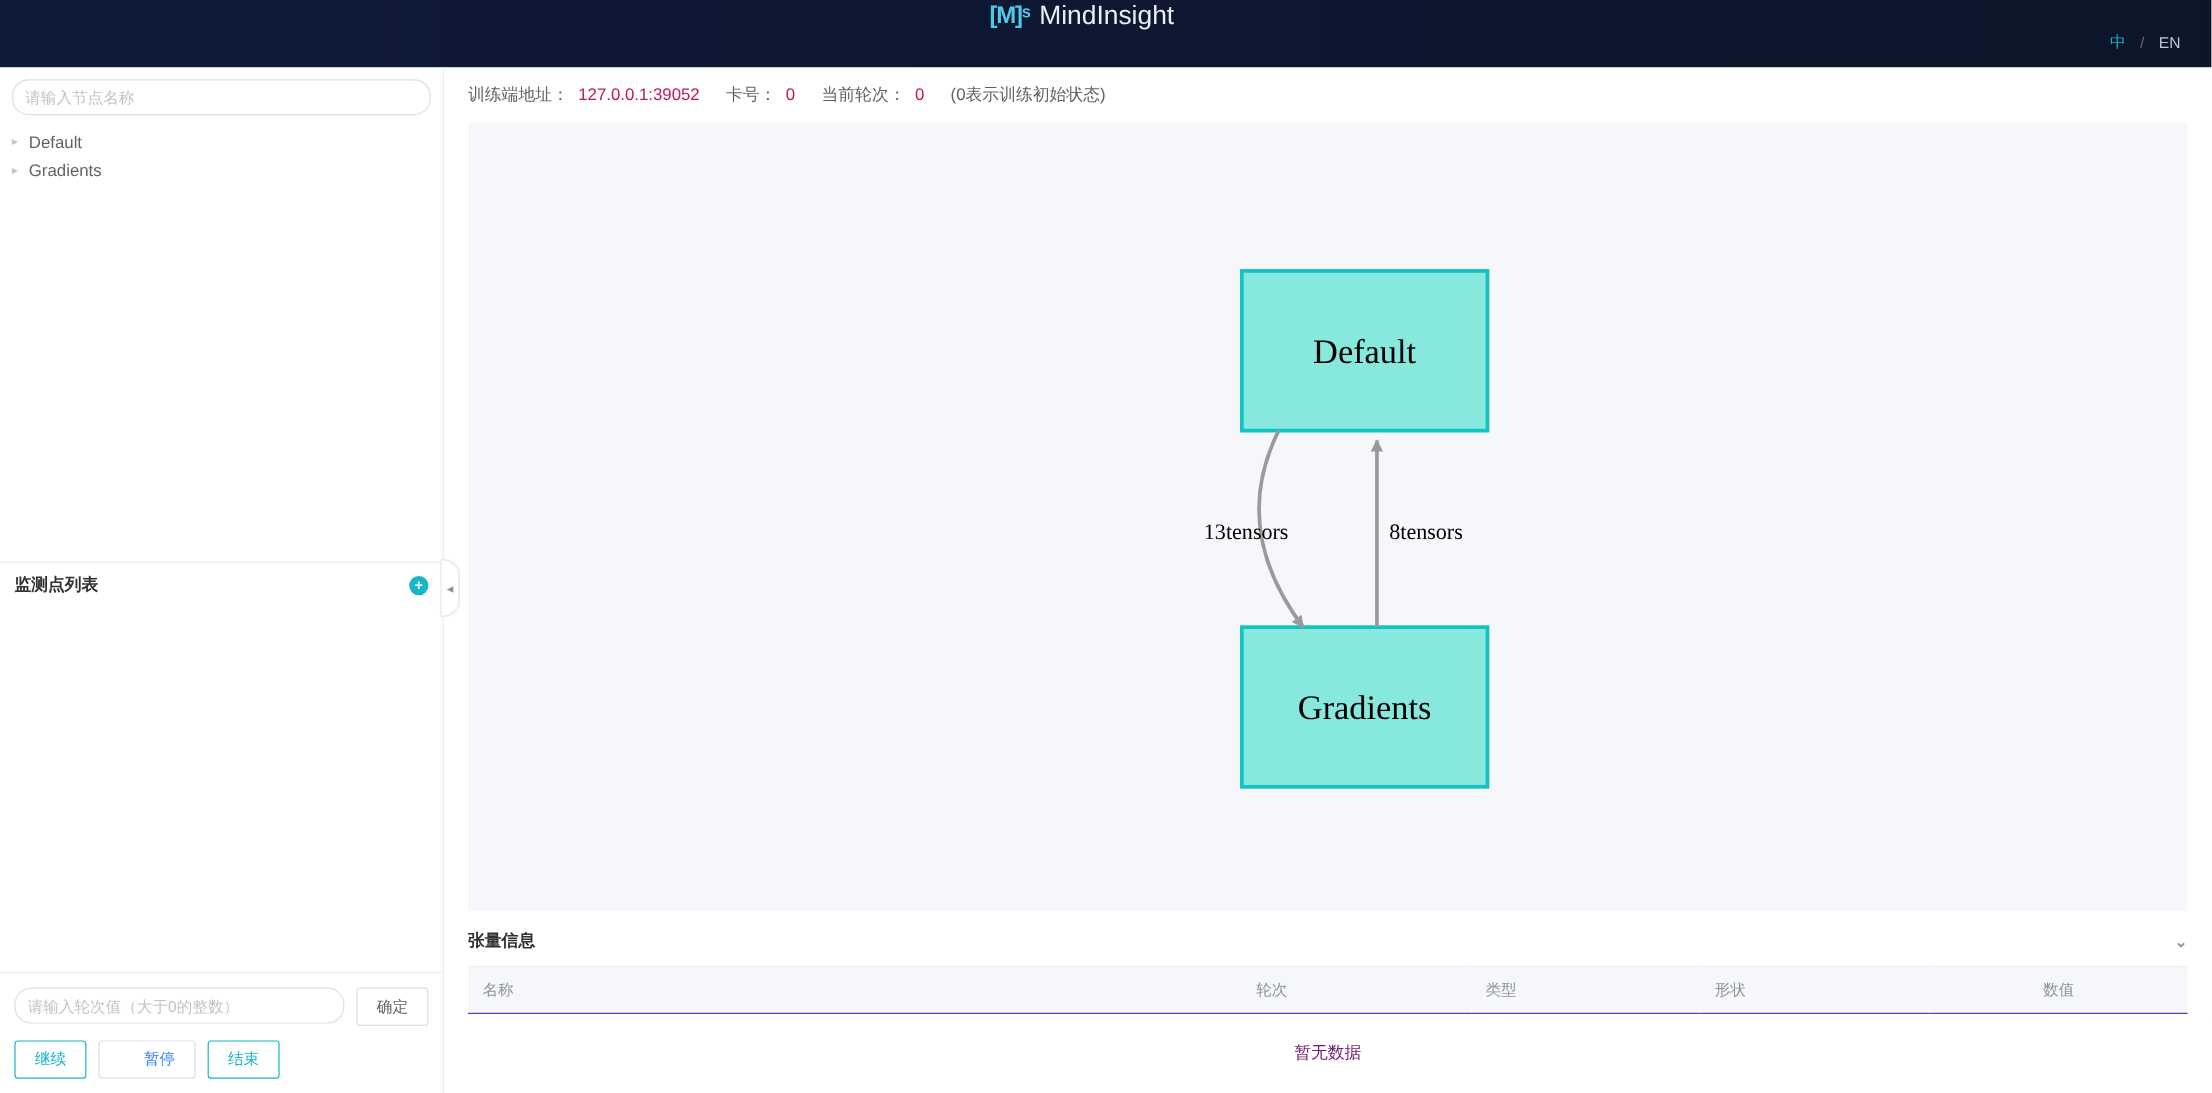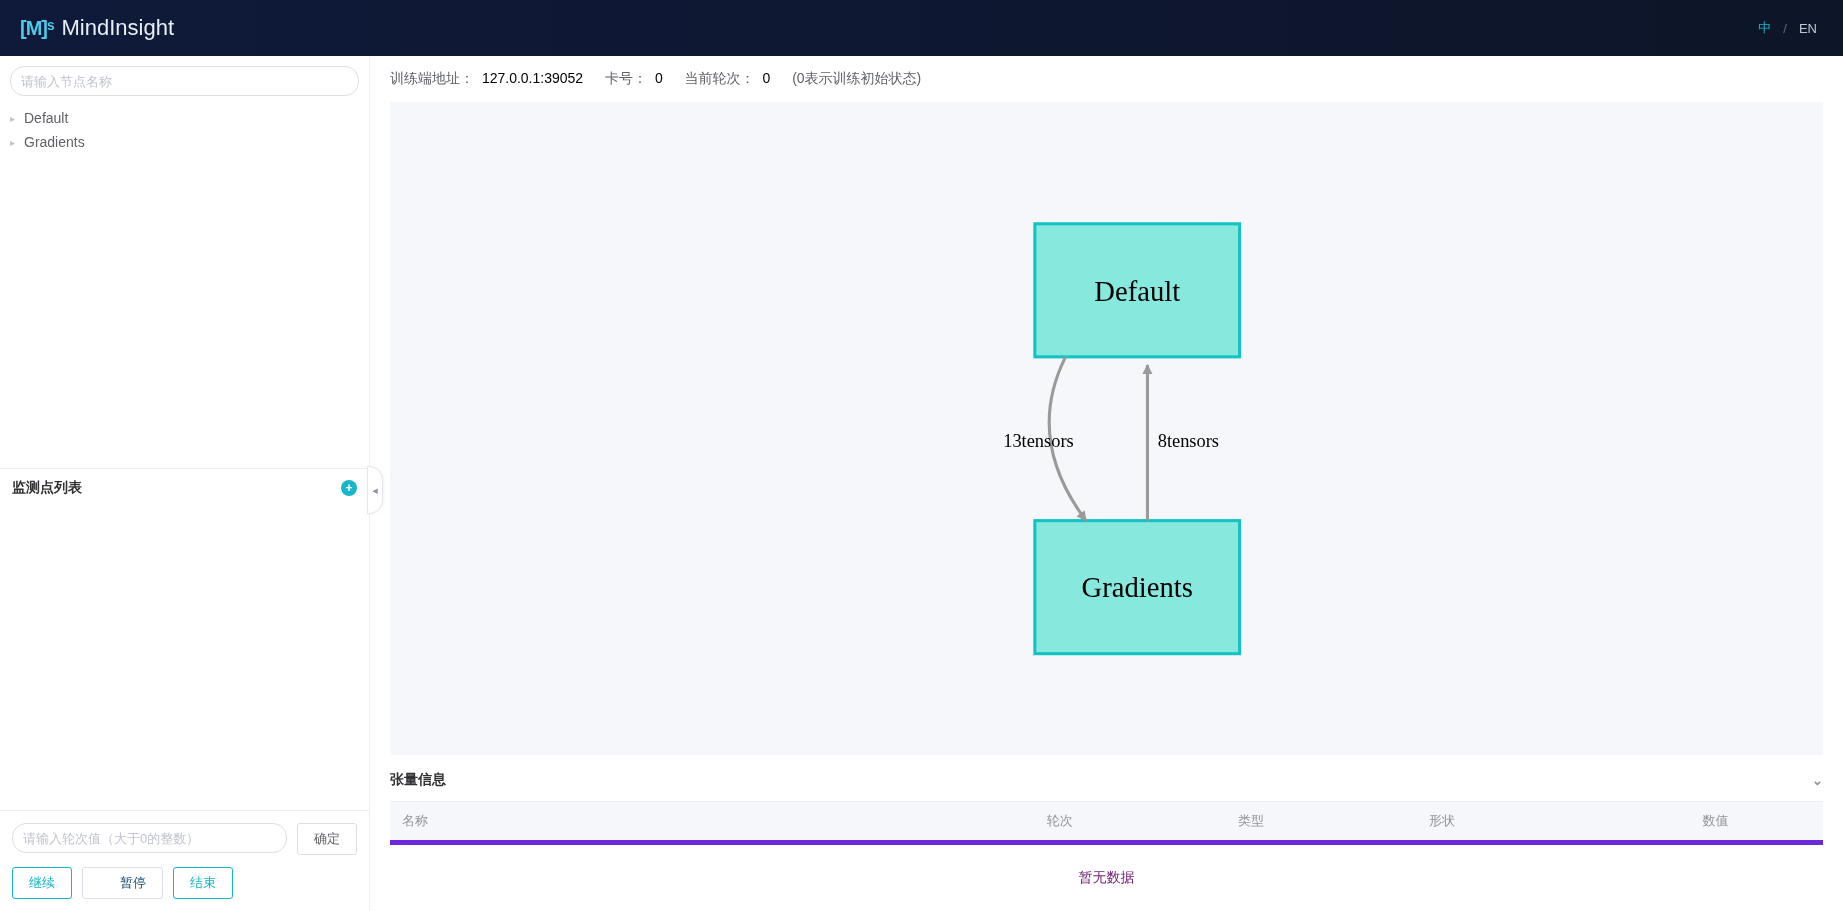--- a/index.html
+++ b/index.html
@@ -1,19 +1,19 @@
 <!DOCTYPE html>
 <html><head>
 <meta charset="utf-8">
 <style>
 * { box-sizing: border-box; margin: 0; padding: 0; }
 body { font-family: "Microsoft YaHei", "Helvetica Neue", Arial, sans-serif; font-size: 14px; color: #303133; background: #fff; }
 
 
-.header { height: 56px; background: linear-gradient(to right, #0f1a3a, #0d1528); display: flex; align-items: center; padding: 0 20px; color: #fff; }
+.header { height: 56px; background: linear-gradient(to right, #0f1a3a, #0d1528); display: flex; align-items: center; padding: 0 20px; color: #fff; flex-direction: column; }
 .logo-wrap { display: flex; align-items: center; margin-right: 40px; }
 .logo-badge { font-weight: bold; font-size: 20px; color: #4fc9e8; margin-right: 8px; letter-spacing: -1px; }
 .logo-text { font-size: 22px; font-weight: 300; color: #e8eef6; }
 .nav { display: flex; height: 100%; }
 .nav-item { padding: 0 20px; display: flex; align-items: center; color: #bfc7d6; cursor: pointer; border-bottom: 3px solid transparent; height: 100%; font-size: 15px; }
 .nav-item.active { color: #17b6c9; border-bottom-color: #17b6c9; }
 .lang { margin-left: auto; display: flex; align-items: center; color: #bfc7d6; font-size: 13px; }
 .lang span { padding: 0 6px; cursor: pointer; }
 .lang .active { color: #17b6c9; }
 .lang .sep { color: #606a82; }
@@ -44,38 +44,38 @@
 .side-mid { border-top: 1px solid #ebeef5; display: flex; align-items: center; padding: 10px 12px; font-weight: 600; }
 .add-circle { width: 16px; height: 16px; border-radius: 50%; background: #17b6c9; color: #fff; display: flex; align-items: center; justify-content: center; font-size: 12px; font-weight: bold; cursor: pointer; margin-left: auto; }
 .side-flex { flex: 1; }
 
 
 .side-footer { border-top: 1px solid #ebeef5; padding: 12px; }
 .footer-row1 { display: flex; gap: 10px; margin-bottom: 12px; }
 .footer-row1 .input { flex: 1; }
 .btn { height: 32px; padding: 0 16px; border: 1px solid #dcdfe6; border-radius: 3px; background: #fff; cursor: pointer; font-size: 13px; color: #606266; display: inline-flex; align-items: center; }
 .btn.primary-outline { border-color: #17b6c9; color: #17b6c9; }
-.btn.disabled { color: #0c4a6e; cursor: not-allowed; padding-left: 37px; }
+.btn.disabled { color: #3b82f6; cursor: not-allowed; padding-left: 37px; }
 .footer-row2 { display: flex; gap: 10px; }
 
 
 .status-bar { padding: 14px 20px; font-size: 14px; color: #606266; }
 .status-bar .lbl { margin-right: 4px; }
-.status-bar .val { color: #000000; margin-right: 18px; }
+.status-bar .val { color: #be185d; margin-right: 18px; }
 .status-bar .hint { color: #606266; }
 
 
 .canvas { flex: 1; background: #f5f7fa; margin: 0 20px; position: relative; min-height: 360px; }
 
 
 .tensor-section { padding: 16px 20px 0; }
 .tensor-head { display: flex; align-items: center; font-weight: 600; padding-bottom: 12px; }
 .chev-down { margin-left: auto; color: #909399; cursor: pointer; font-size: 13px; }
 .tbl { width: 100%; border-collapse: collapse; }
-.tbl thead th { background: #f5f7fa; text-align: left; font-weight: 500; color: #909399; padding: 10px 12px; font-size: 13px; border-top: 1px solid #ebeef5; border-bottom: 5px solid #6d28d9; }
+.tbl thead th { background: #f5f7fa; text-align: left; font-weight: 500; color: #909399; padding: 10px 12px; font-size: 13px; border-top: 1px solid #ebeef5; border-bottom: 1px solid #6d28d9; }
 .tbl thead th:last-child { text-align: center; }
 .empty { text-align: center; color: #701a75; padding: 24px 0; font-size: 14px; }
 </style>
 </head>
 <body>
 
 <div class="header">
   <div class="logo-wrap">
     <span class="logo-badge">[M]ˢ</span>
     <span class="logo-text">MindInsight</span>

